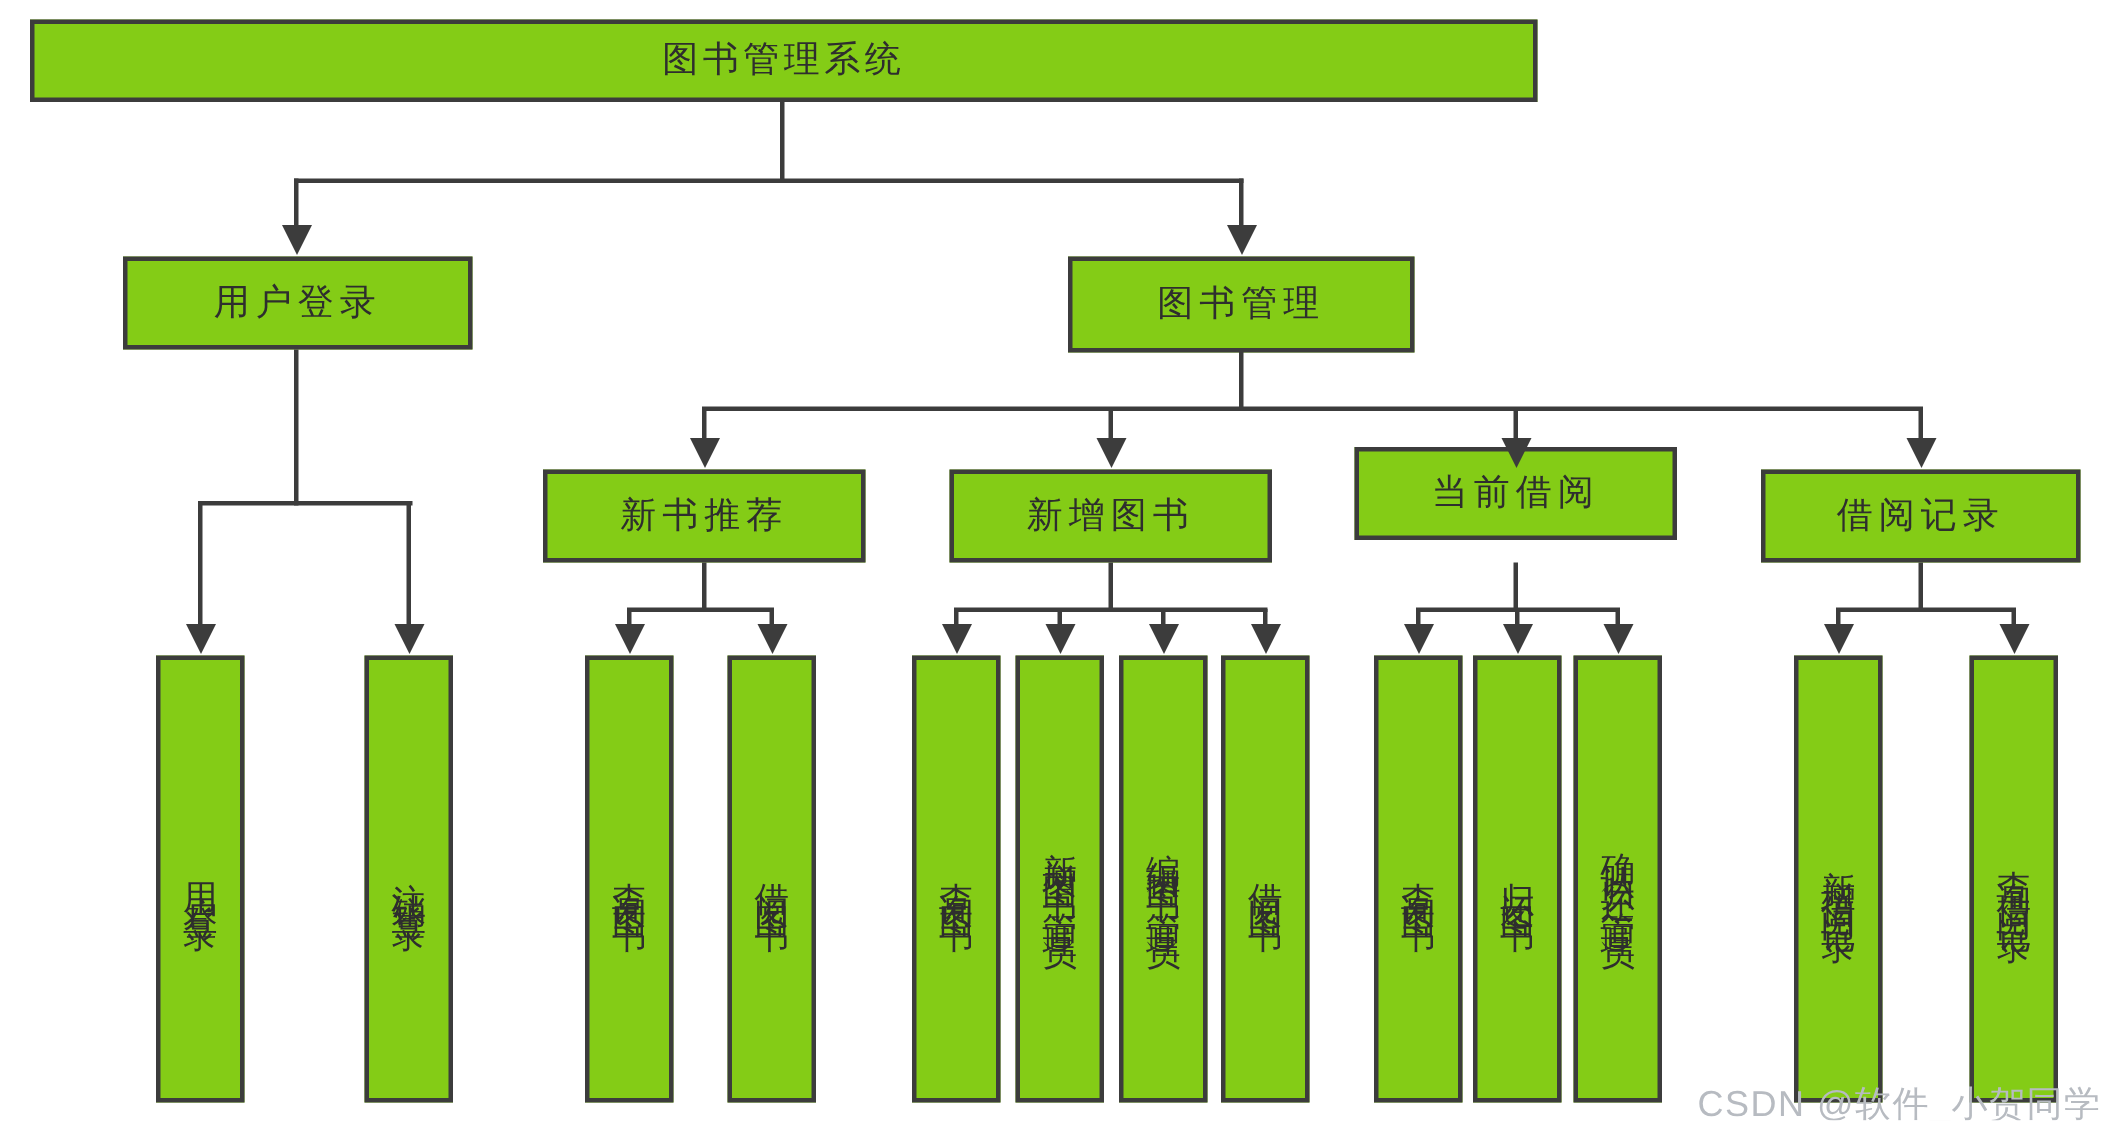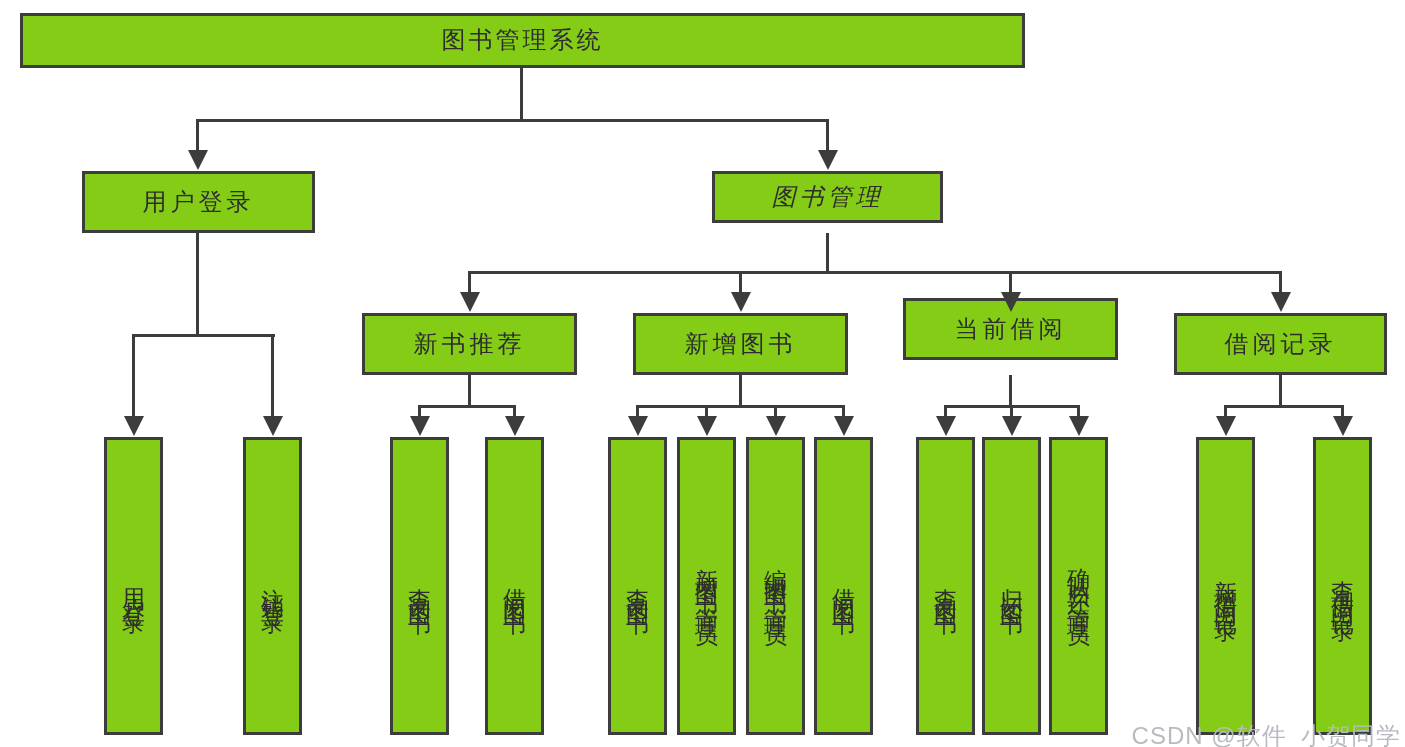--- a/index.html
+++ b/index.html
@@ -39,21 +39,21 @@
 
 <div class="stage">
 
   <div class="box" style="left:20px; top:13px; width:1005px; height:55px; letter-spacing:3px;">
     <span>图书管理系统</span>
   </div>
 
   <div class="box" style="left:82px; top:171px; width:233px; height:62px;">
     <span>用户登录</span>
   </div>
-  <div class="box" style="left:712px; top:171px; width:231px; height:52px;font-style:italic;">
+  <div class="box" style="left:712px; top:171px; width:231px; height:64px;">
     <span>图书管理</span>
   </div>
 
   <div class="box" style="left:362px; top:313px; width:215px; height:62px;justify-content:center;">
     <span>新书推荐</span>
   </div>
   <div class="box" style="left:633px; top:313px; width:215px; height:62px;">
     <span>新增图书</span>
   </div>
   <div class="box" style="left:903px; top:298px; width:215px; height:62px;">

